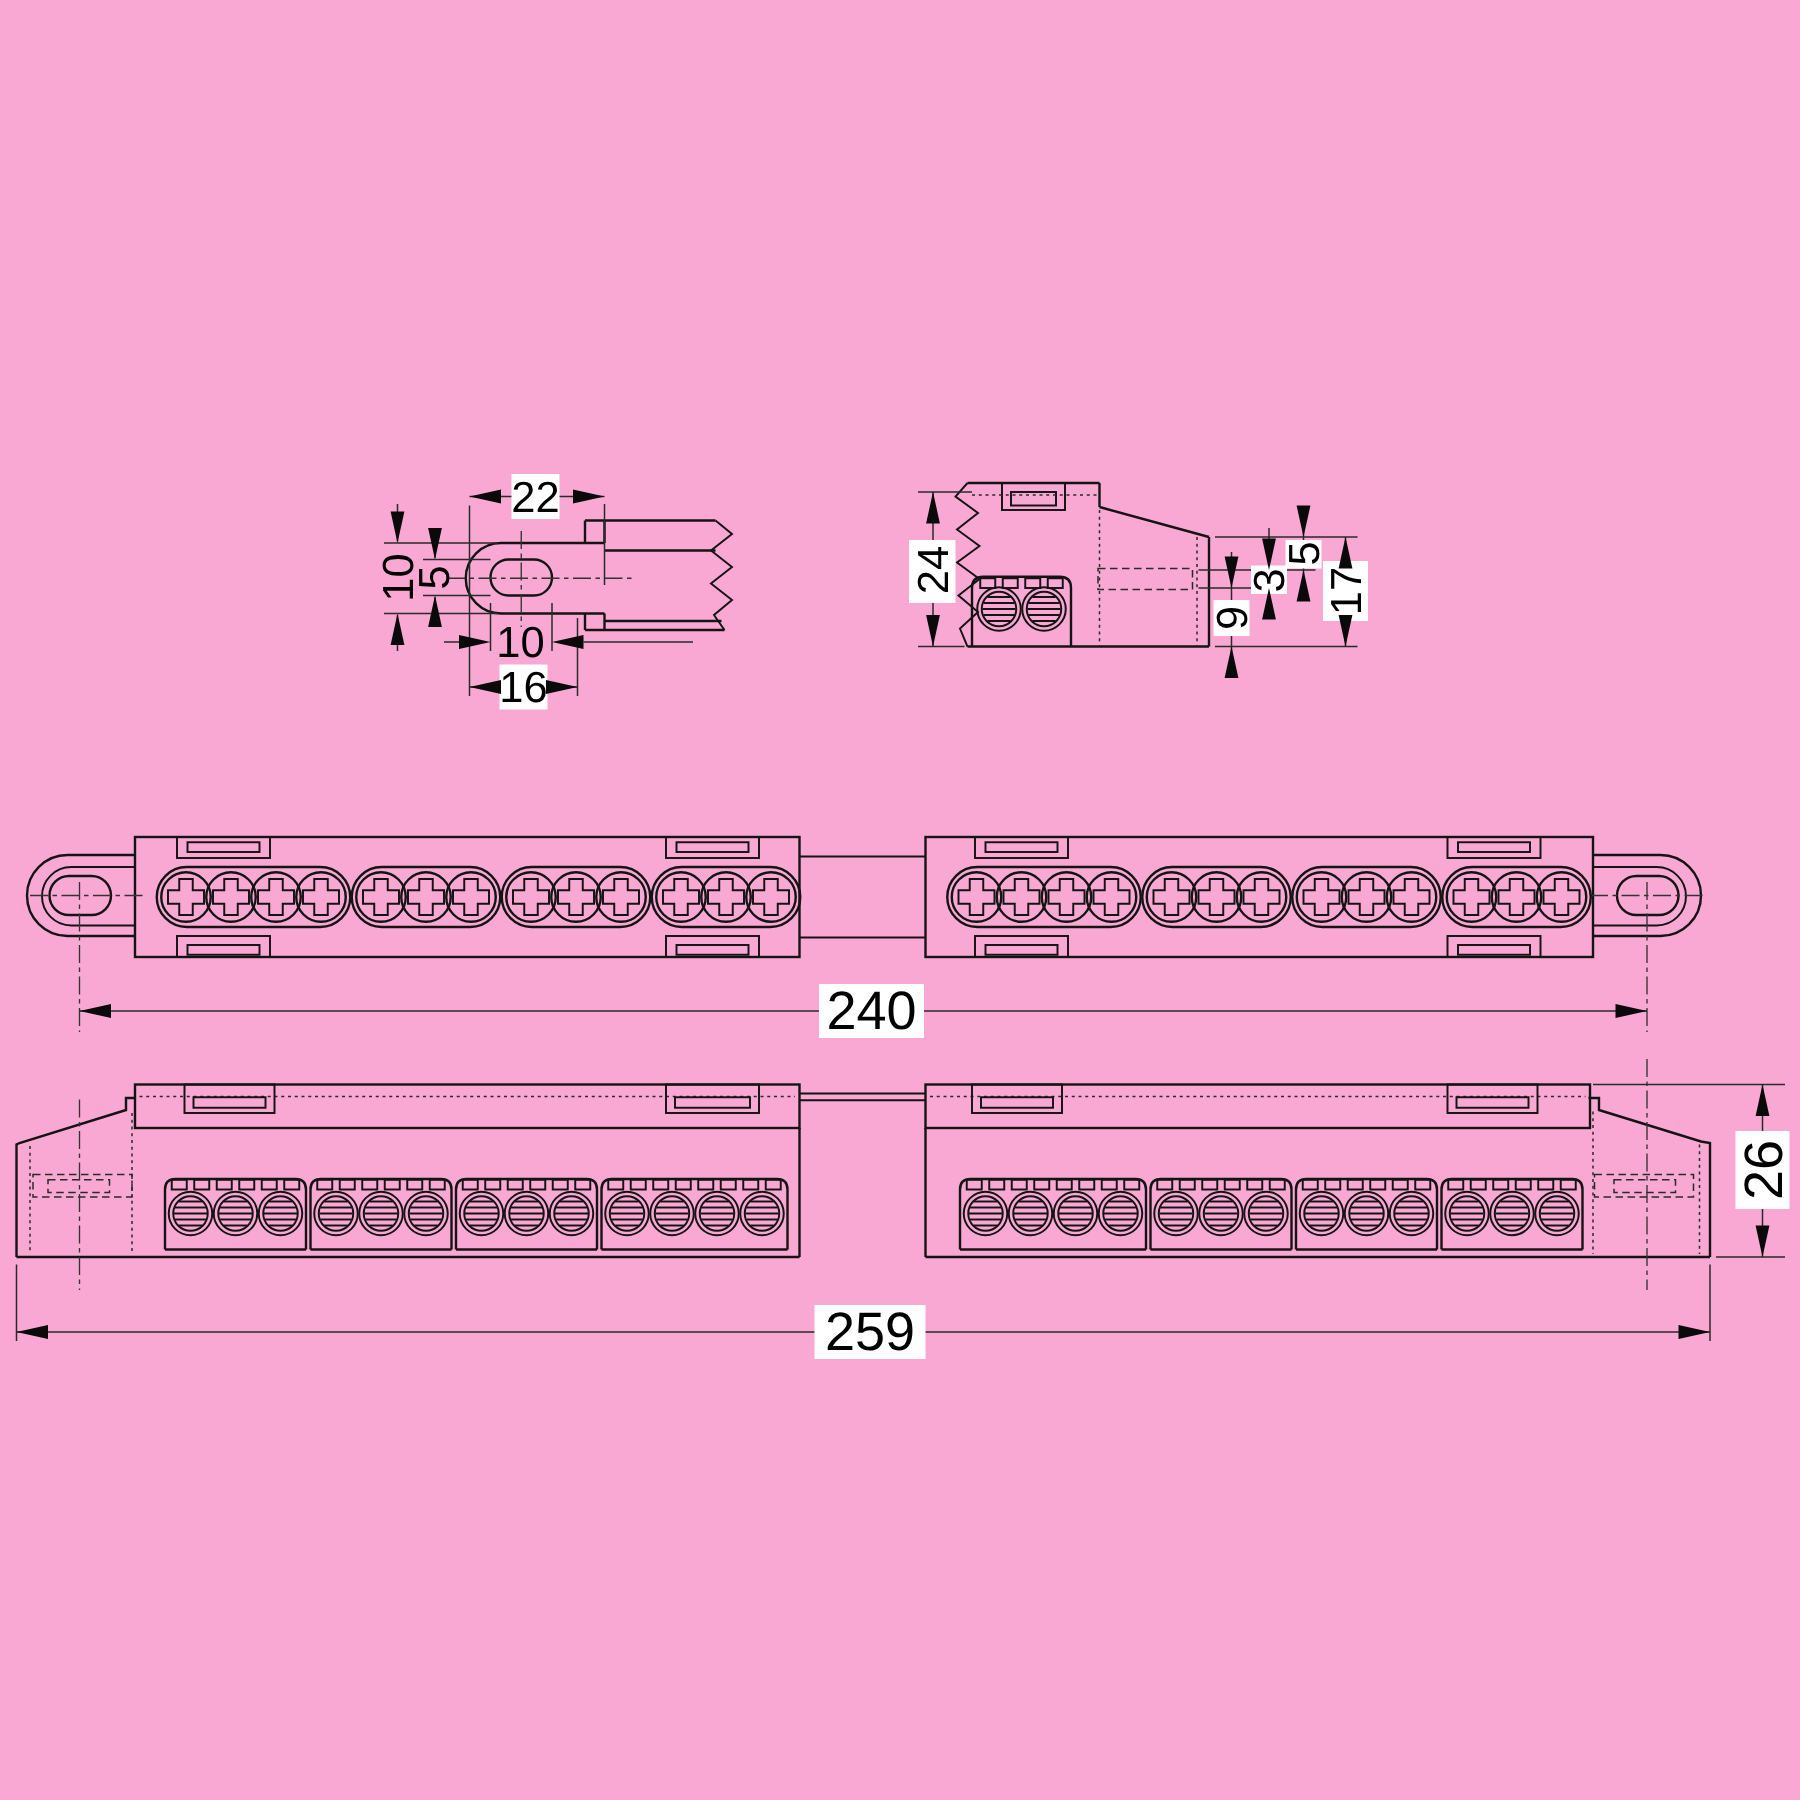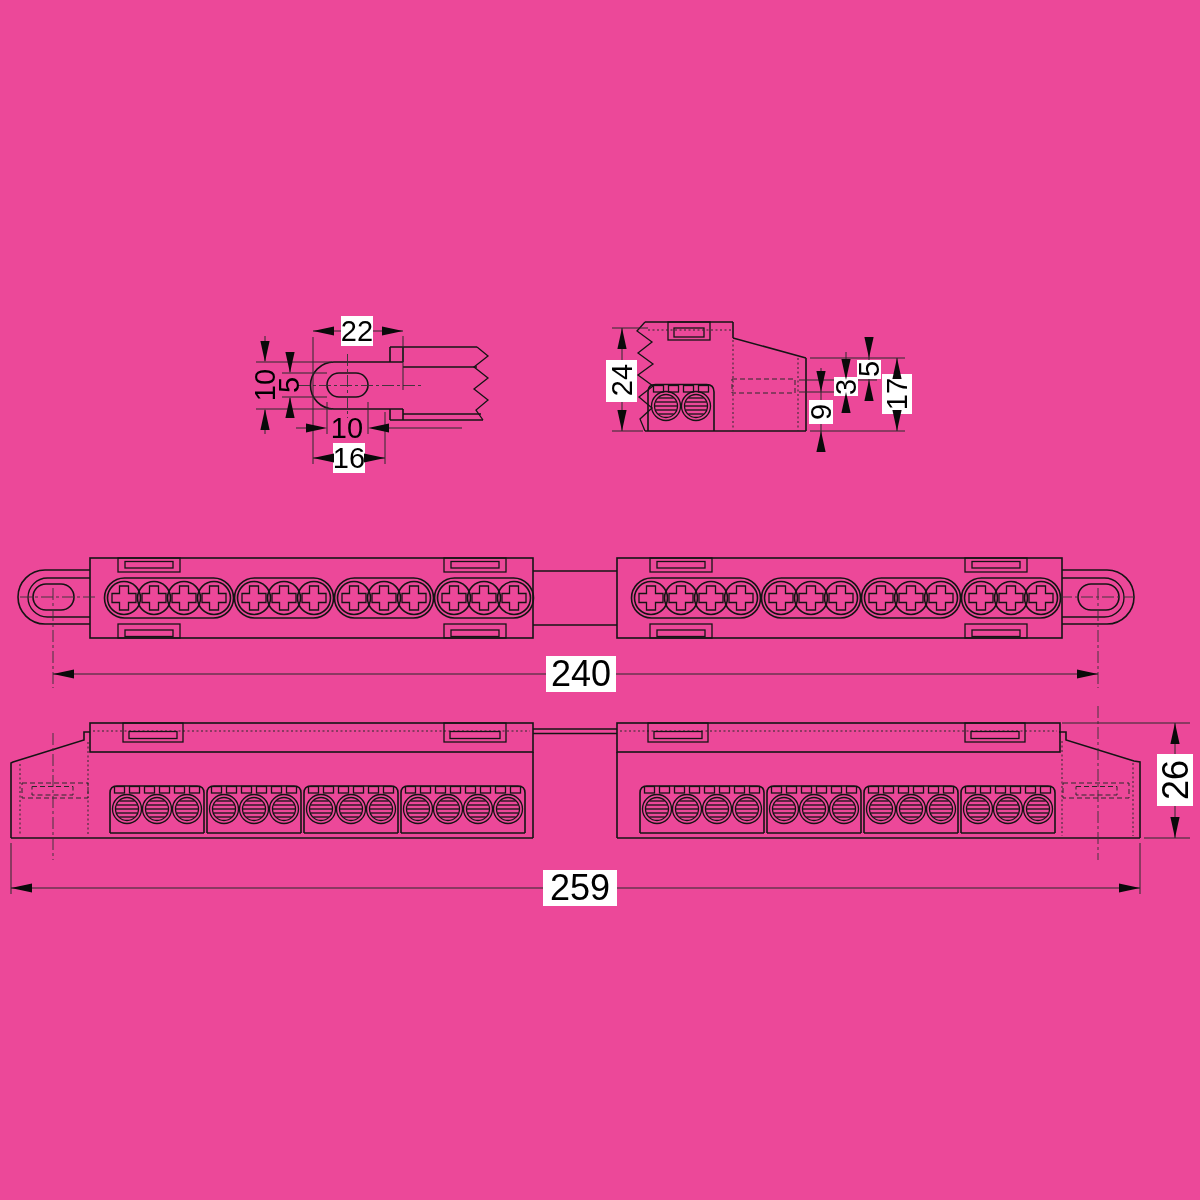--- a/index.html
+++ b/index.html
@@ -1,16 +1,16 @@
 <!DOCTYPE html>
 <html><head>
 <meta charset="utf-8">
 <style>
   html,body{margin:0;padding:0;background:#fff;}
-  .page{width:1200px;height:1200px;background:#ec4899;position:relative;font-family:"Liberation Sans",sans-serif;}
+  .page{width:1200px;height:1200px;background:#f9a8d4;position:relative;font-family:"Liberation Sans",sans-serif;}
   svg{display:block;}
   .o  {fill:none;stroke:#141414;stroke-width:1.6;}
   .o2 {fill:none;stroke:#141414;stroke-width:1.3;}
   .thin{fill:none;stroke:#2a2a2a;stroke-width:1;}
   .dot {fill:none;stroke:#2a2a2a;stroke-width:1;stroke-dasharray:2,2.5;}
   .dash{fill:none;stroke:#2a2a2a;stroke-width:1;stroke-dasharray:5,3;}
   .cl  {fill:none;stroke:#333;stroke-width:.9;stroke-dasharray:12,3,3,3;}
   .arr {fill:#0a0a0a;stroke:none;}
   .bg  {fill:#fff;stroke:none;}
   text {fill:#000;font-family:"Liberation Sans",sans-serif;}

